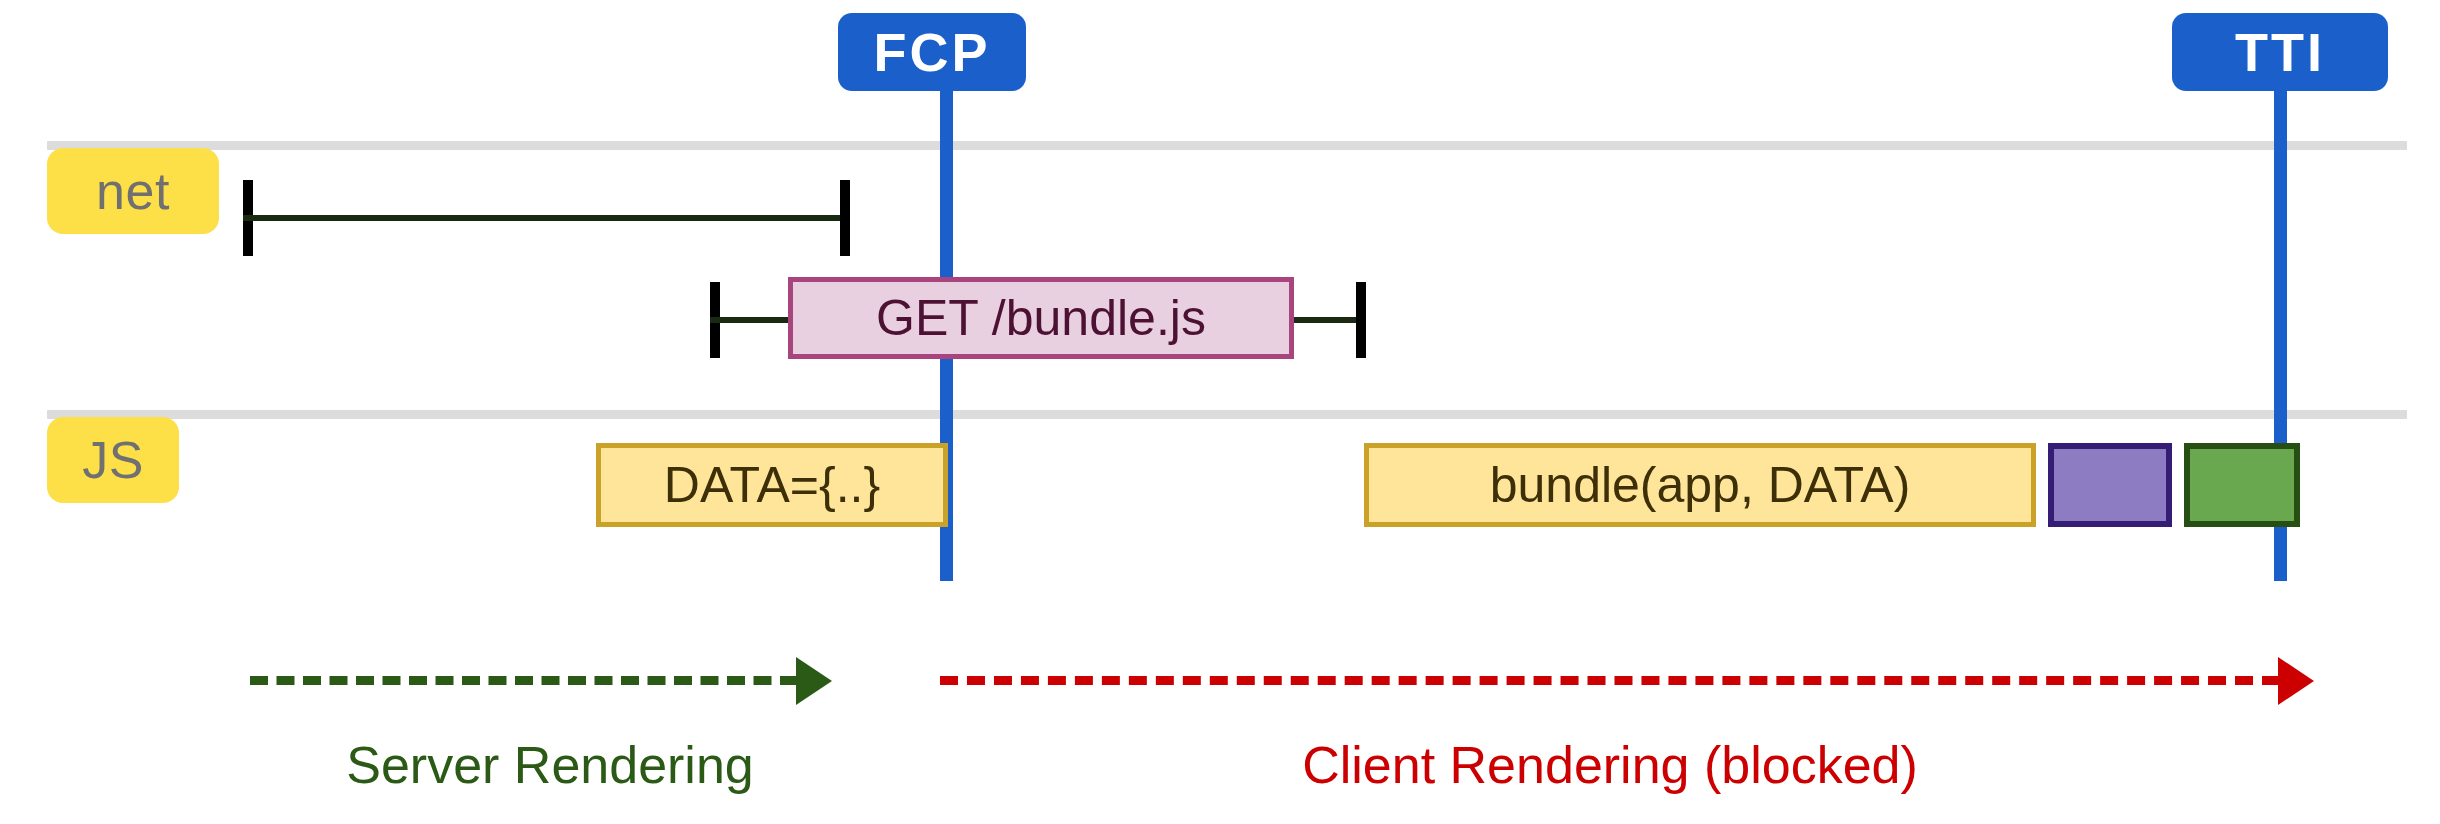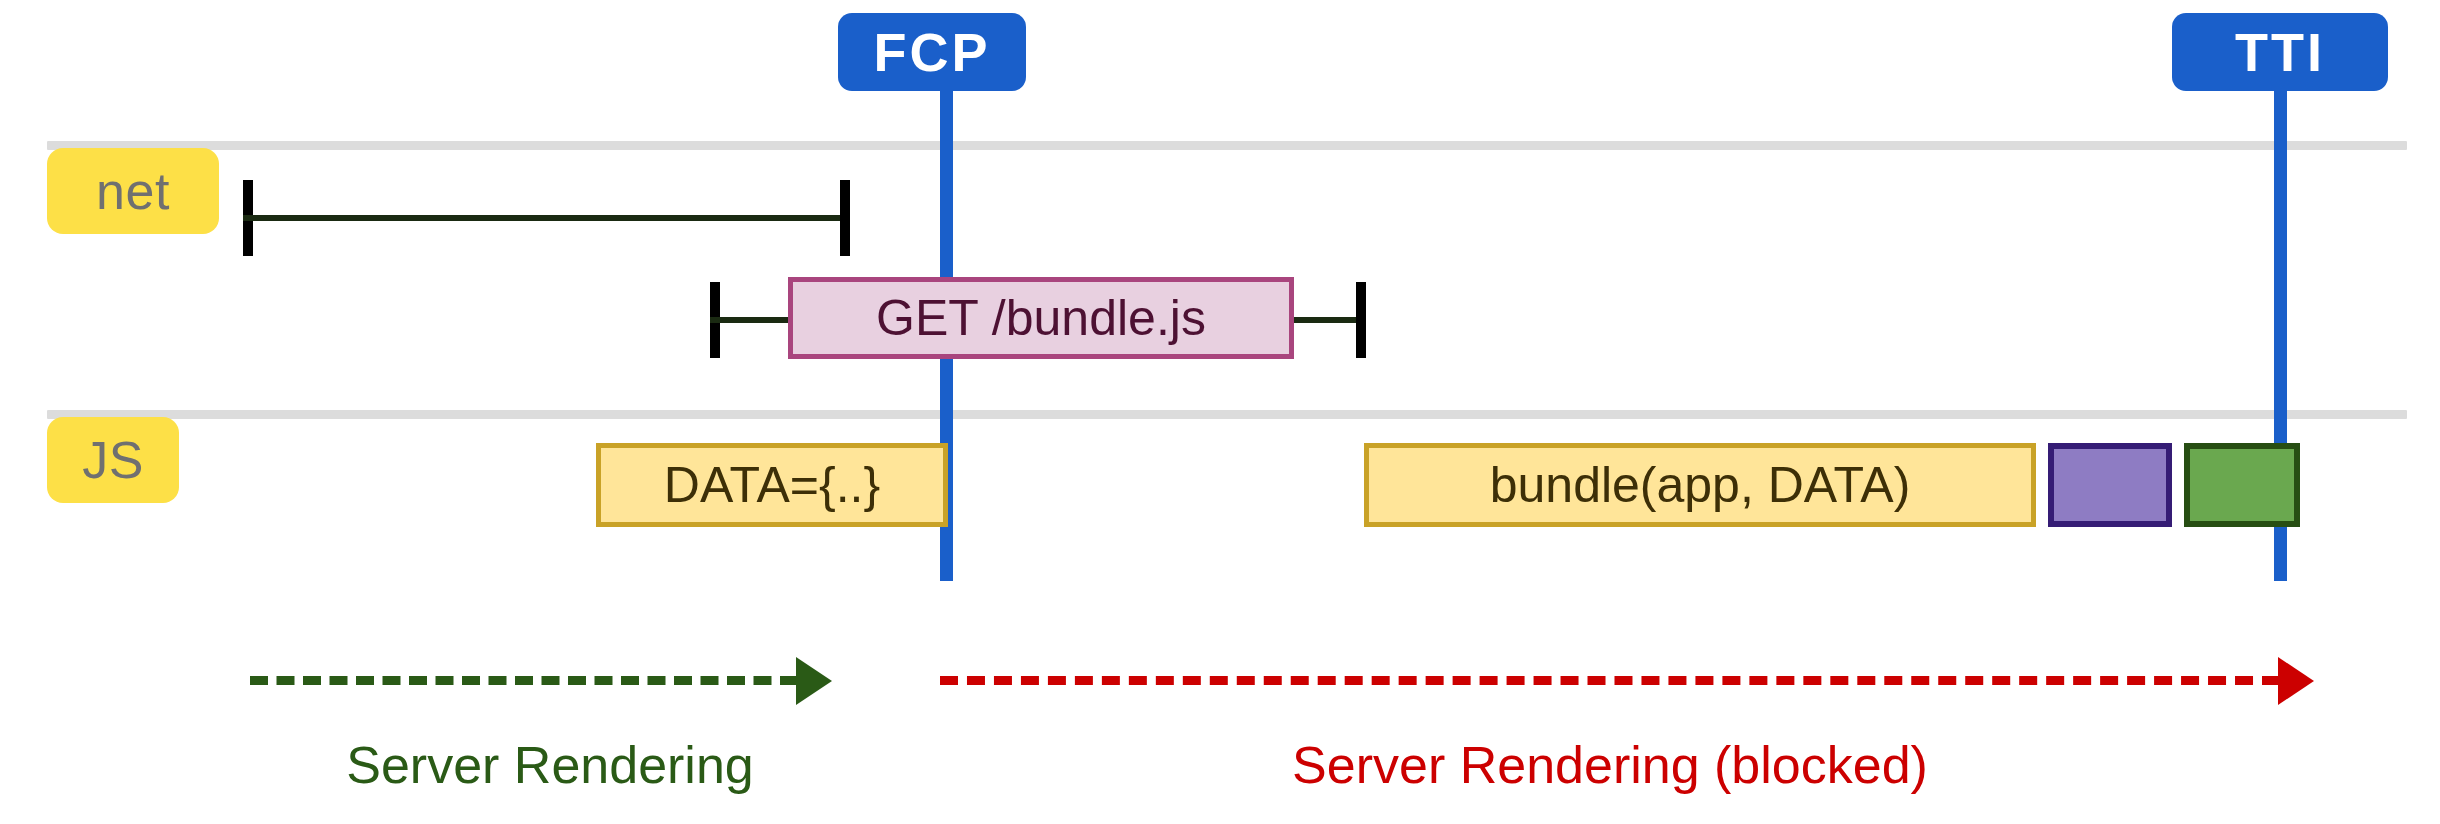--- a/index.html
+++ b/index.html
@@ -169,16 +169,16 @@
 
   <div class="phase phase-green">
     <div class="phase-arrow" style="left:250px; top:676px; width:548px;"></div>
     <div class="phase-head" style="left:796px; top:657px;"></div>
     <div class="phase-label" style="left:200px; top:735px; width:700px;">Server Rendering</div>
   </div>
 
   <div class="phase phase-red">
     <div class="phase-arrow" style="left:940px; top:676px; width:1340px;"></div>
     <div class="phase-head" style="left:2278px; top:657px;"></div>
-    <div class="phase-label" style="left:860px; top:735px; width:1500px;">Server Rendering (blocked)</div>
+    <div class="phase-label" style="left:860px; top:735px; width:1500px;">Client Rendering (blocked)</div>
   </div>
 
 </div>
 
 </body></html>

